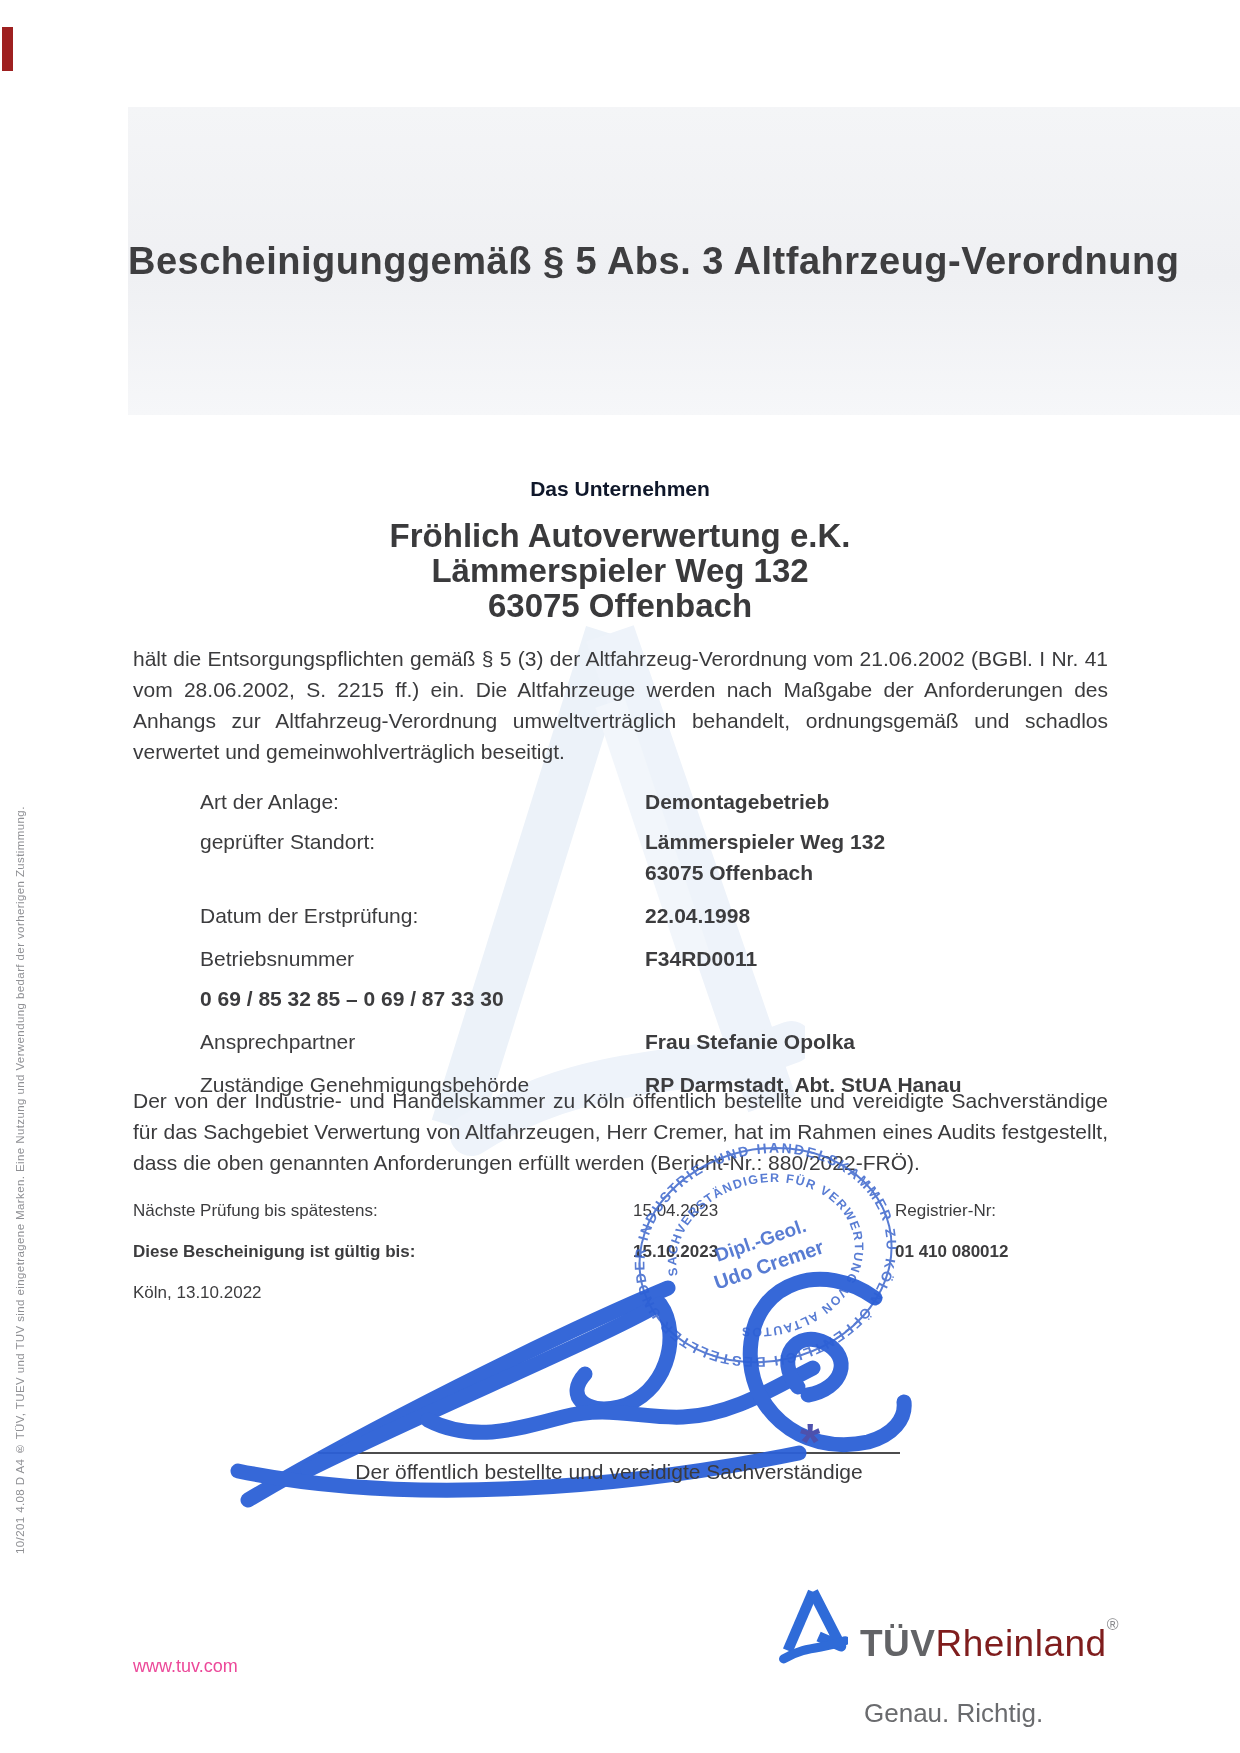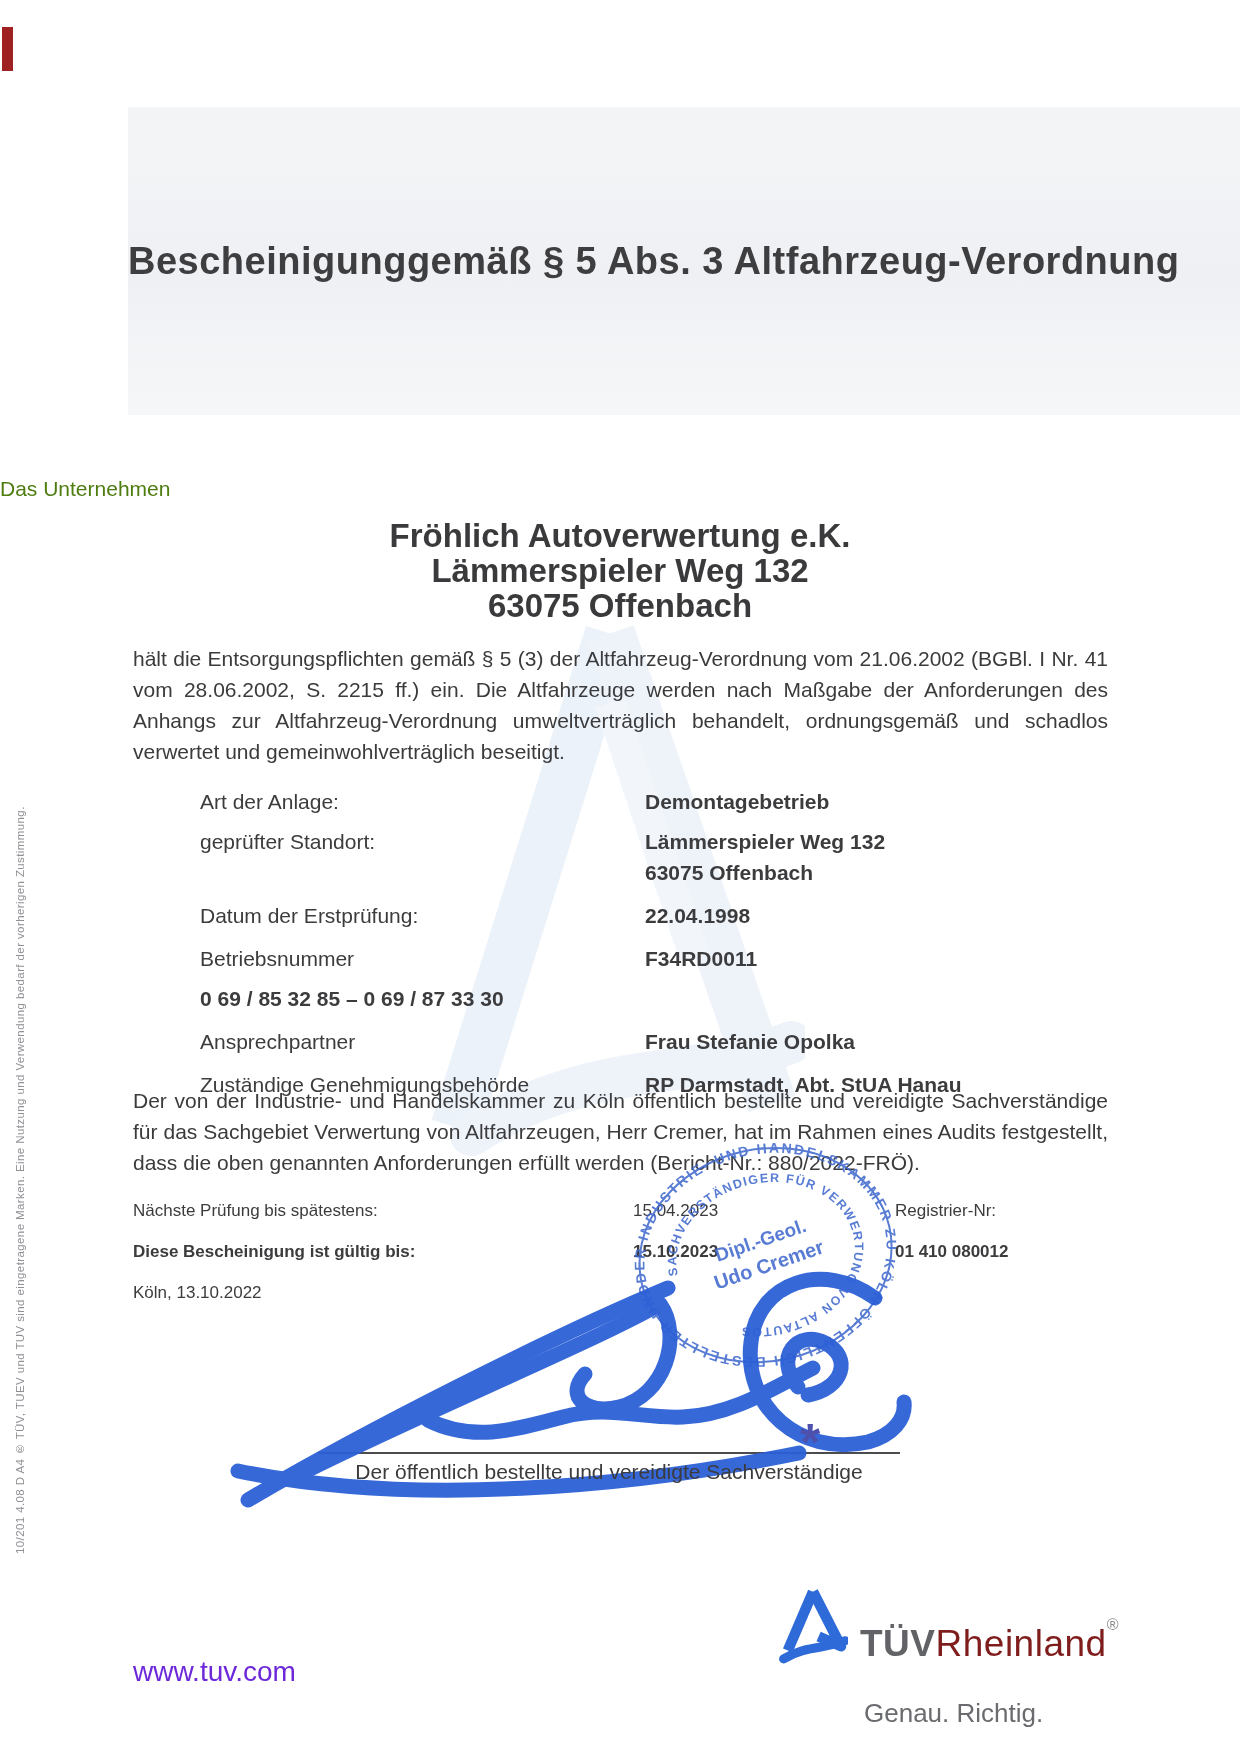--- a/index.html
+++ b/index.html
@@ -28,21 +28,21 @@
   .title{
     text-align:center;font-weight:bold;color:#3e3e40;
     font-size:38px;line-height:49px;letter-spacing:.5px;
   }
 
   
   .watermark{position:absolute;left:415px;top:618px;z-index:0;}
 
   .content{position:absolute;left:0;top:0;width:1240px;height:1753px;z-index:2;}
 
-  .intro-line{position:absolute;left:0;top:477px;width:1240px;font-size:21px;color:#4d7c0f;}
+  .intro-line{position:absolute;left:0;top:477px;width:1240px;text-align:center;font-size:21px;color:#0f172a;font-weight:bold;}
   .company{position:absolute;left:0;top:518px;width:1240px;text-align:center;
            font-size:33px;font-weight:bold;color:#3a3a3c;line-height:35px;}
 
   .para{position:absolute;left:133px;width:975px;font-size:21px;line-height:31px;
         text-align:justify;color:#3b3b3d;margin:0;}
   .para1{top:643px;}
   .para2{top:1085px;}
 
   .details{position:absolute;left:200px;top:786px;width:910px;font-size:21px;}
   .d-row{display:flex;margin-bottom:9px;}
@@ -60,21 +60,21 @@
   
   .stamp{position:absolute;left:630px;top:1136px;transform:rotate(-13deg);opacity:.85;z-index:4;}
   .sig{position:absolute;left:213px;top:1256px;z-index:5;}
   .sig-line{position:absolute;left:318px;top:1452px;width:582px;border-top:2px solid #4c4c4e;z-index:3;}
   .sig-caption{position:absolute;left:318px;top:1460px;width:582px;text-align:center;
                font-size:21px;color:#3b3b3d;z-index:6;}
   .sig-asterisk{position:absolute;left:800px;top:1412px;font-size:52px;font-weight:bold;
                 color:#4d51ad;z-index:6;}
 
   
-  .website{position:absolute;left:133px;top:1656px;font-size:28px;color:#6d28d9;}
+  .website{position:absolute;left:133px;top:1656px;font-size:18px;color:#ec4899;}
   .logo{position:absolute;left:778px;top:1586px;}
   .brand{position:absolute;left:860px;top:1616px;font-size:37px;letter-spacing:.5px;white-space:nowrap;}
   .brand .b1{font-weight:bold;color:#626366;}
   .brand .b2{color:#7f1d1d;}
   .brand .b3{color:#8a8b8e;font-size:16px;vertical-align:26px;}
   .tagline{position:absolute;left:864px;top:1698px;font-size:26px;color:#6a6b6e;}
 
   svg text{font-family:"Liberation Sans", sans-serif;}
 </style>
 </head>

